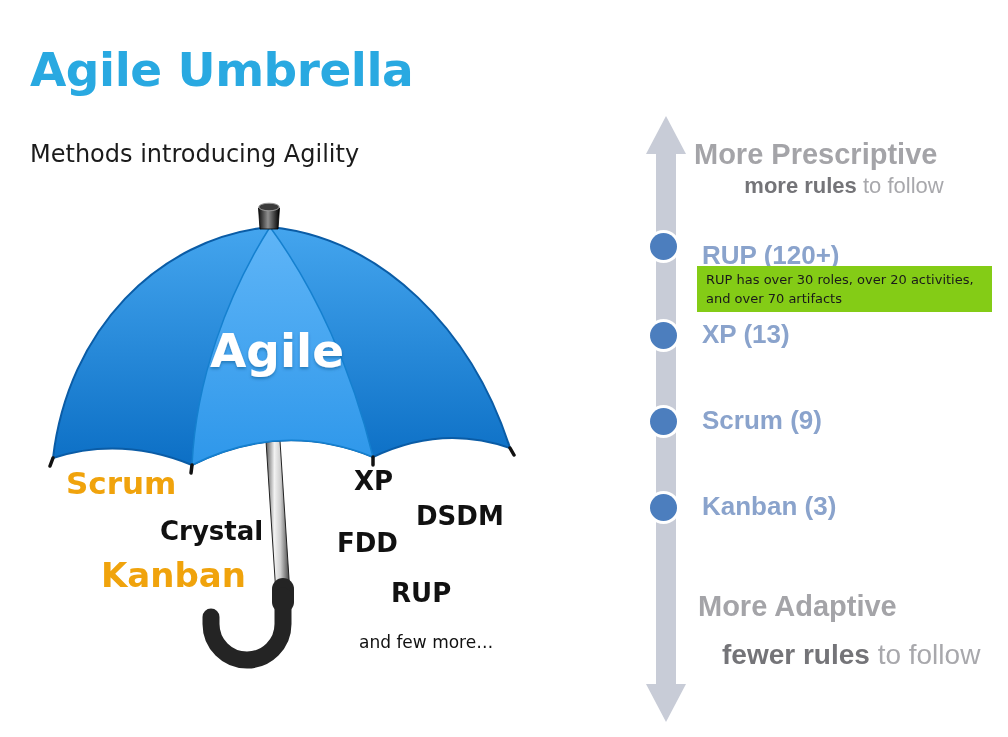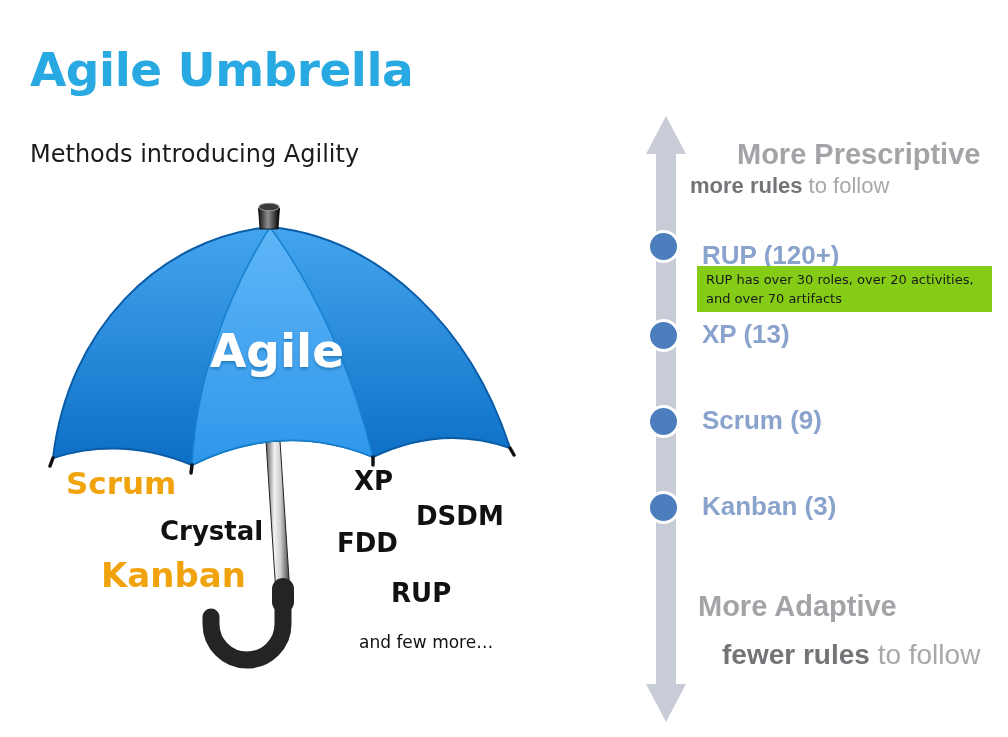--- a/index.html
+++ b/index.html
@@ -31,25 +31,25 @@
   .m-rup    { left:391px; top:580px; font-size:26px; }
   #methods-footnote {
     position:absolute; left:359px; top:632px;
     font-size:17px; color:#111; white-space:nowrap;
   }
   
   .scale-font { font-family:"Liberation Sans", sans-serif; }
   #axis-arrow { position:absolute; left:644px; top:110px; }
   #scale-top-heading {
     position:absolute; left:694px; top:138px;
-    font-size:29px; font-weight:bold; color:#A4A4A8; white-space:nowrap;margin-left:43px;
+    font-size:29px; font-weight:bold; color:#A4A4A8; white-space:nowrap;
   }
   #scale-top-subline {
     position:absolute; left:690px; top:173px; width:308px;
-    text-align:left; font-size:22px; white-space:nowrap;
+    text-align:center; font-size:22px; white-space:nowrap;
   }
   #scale-bottom-heading {
     position:absolute; left:698px; top:590px;
     font-size:29px; font-weight:bold; color:#A4A4A8; white-space:nowrap;
   }
   #scale-bottom-subline {
     position:absolute; left:722px; top:639px;
     font-size:28px; white-space:nowrap;
   }
   .sub-bold { font-weight:bold; color:#747478; }

